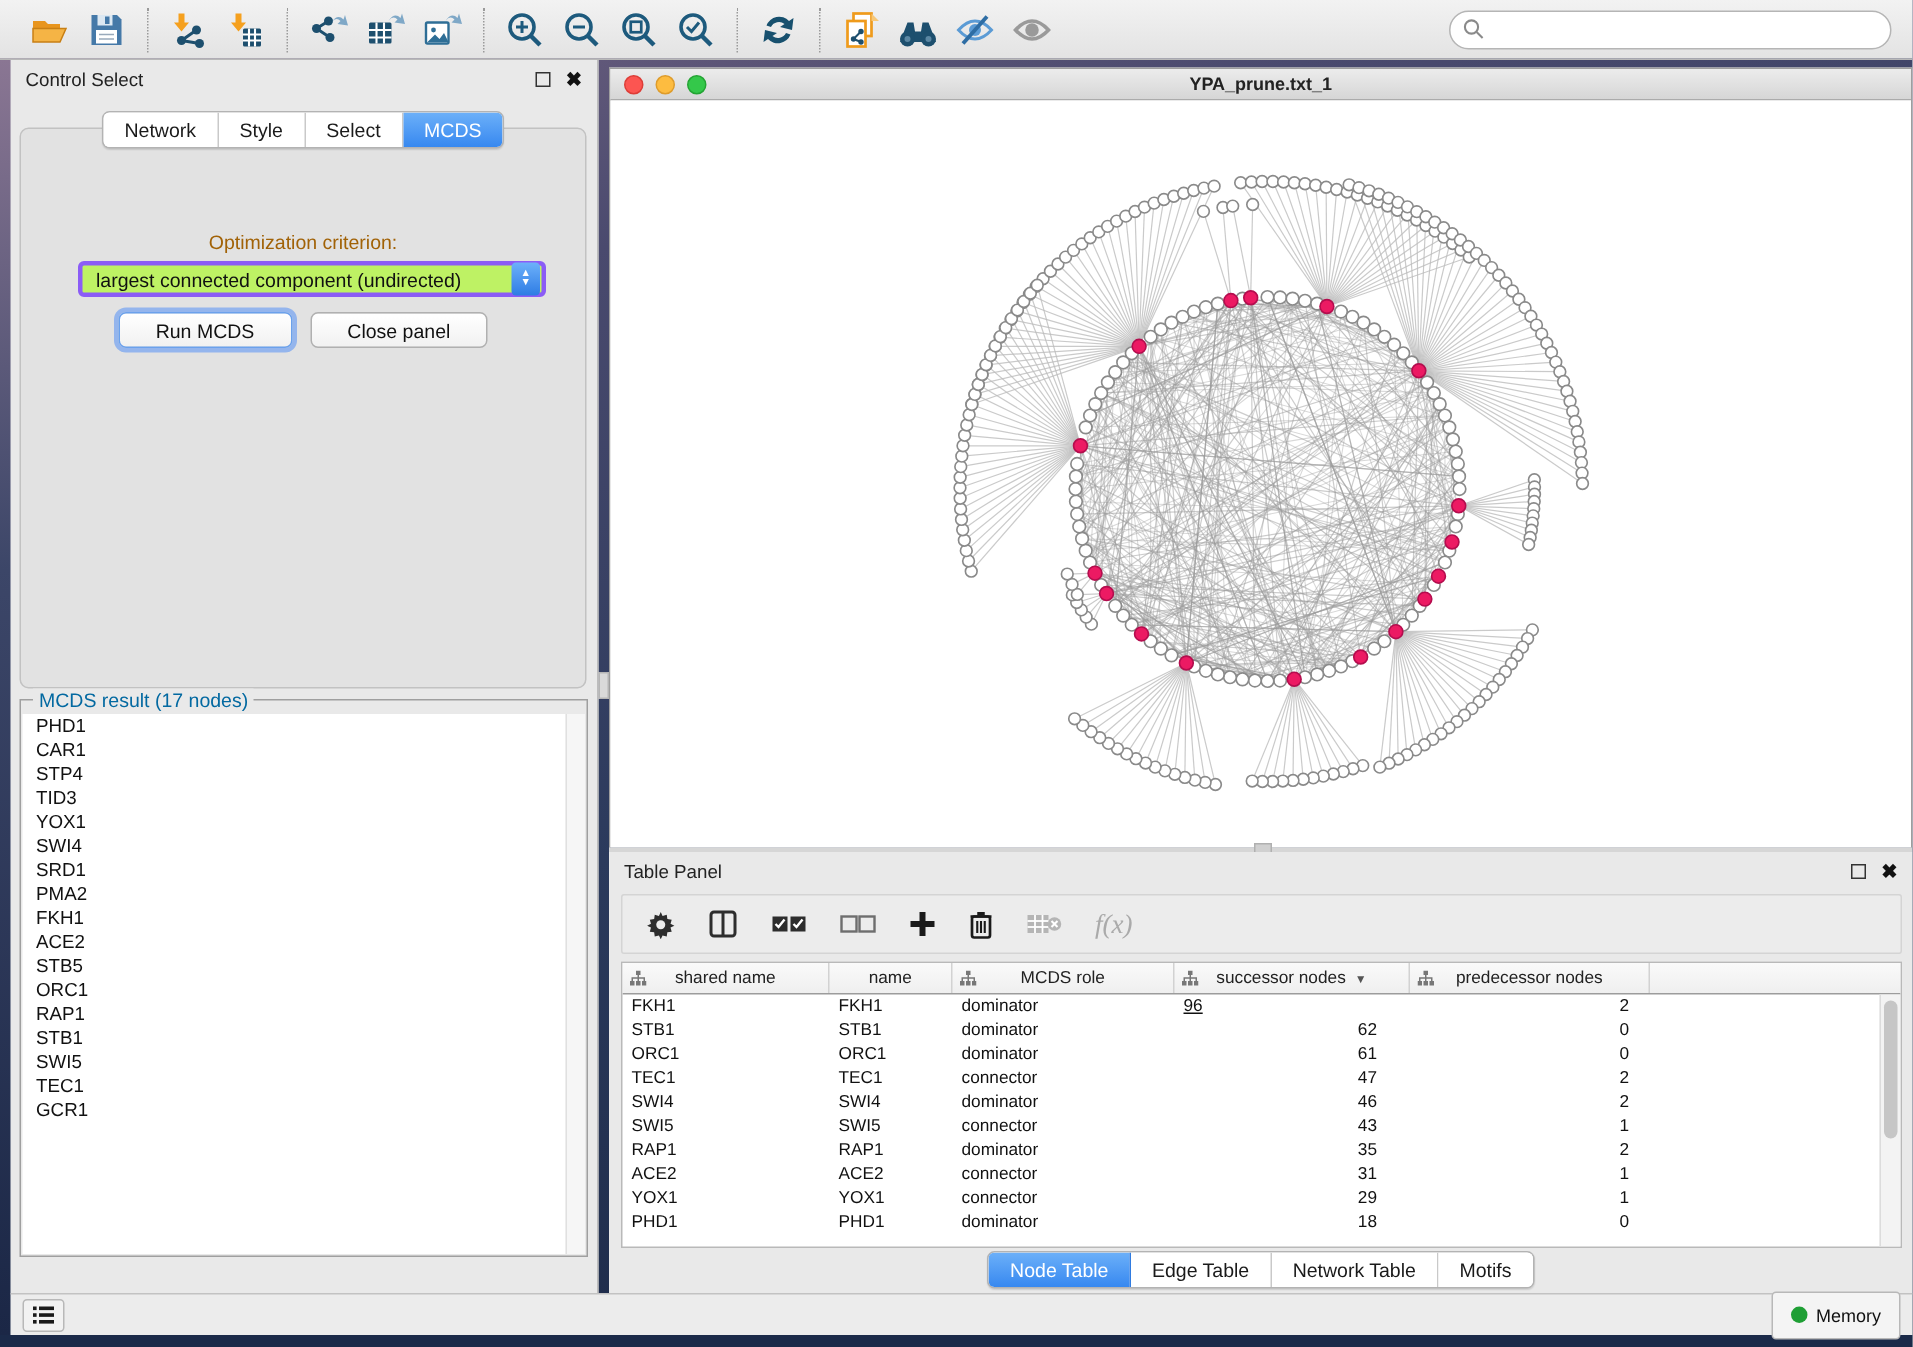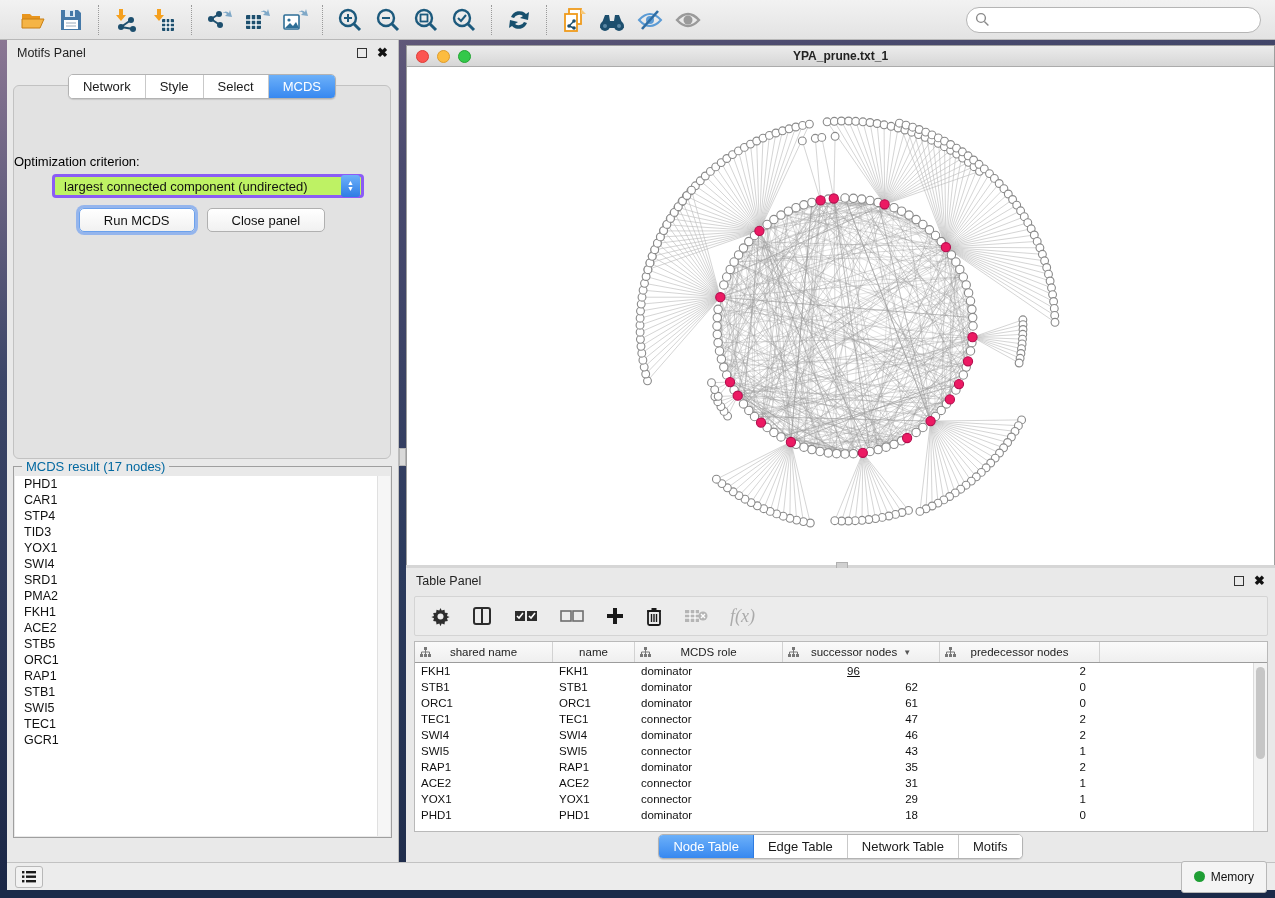--- a/index.html
+++ b/index.html
@@ -38,22 +38,22 @@
     background:#e2e2e2; border:1px solid #c2c2c2; border-radius:6px; }
   .seg-tabs { position:absolute; left:0; right:0; top:-12px; display:flex; justify-content:center; }
   .seg-group { display:flex; border:1px solid #b3b3b3; border-radius:5px; overflow:hidden;
     background:#fff; box-shadow:0 1px 1px rgba(0,0,0,.12); }
   .seg-tab { padding:4px 14px; font-size:13px; color:#1a1a1a; background:#fff;
     border-right:1px solid #c9c9c9; cursor:default; }
   .seg-tab:last-child { border-right:none; }
   .seg-tab.active { background:linear-gradient(#6cb0f9,#3788f0); color:#fff;
     border-right-color:#2f7be0; }
 
-  .opt-label { position:absolute; left:0; right:0; top:68px; 
-    font-size:13px; color:#000000; }
+  .opt-label { position:absolute; left:0; right:0; top:68px; text-align:center;
+    font-size:13px; color:#a16207; }
   .criterion-select { position:absolute; left:38px; top:88px; width:312px; height:24px;
     background:#bef264; border:3px solid #8b5cf6; border-radius:4px;
     display:flex; align-items:center; font-size:13px; color:#111; padding-left:9px; }
   .sel-stepper { margin-left:auto; width:19px; height:22px; border-radius:3px;
     background:linear-gradient(#6db1fa,#2e7ce4); display:flex; flex-direction:column;
     align-items:center; justify-content:center; color:#fff; margin-right:1px; }
   .sel-stepper span { font-size:7px; line-height:6px; font-weight:bold; }
   .btn-row { position:absolute; left:0; right:0; top:122px; display:flex; justify-content:center; gap:12px; }
   .push-btn { height:24px; padding:0 24px; background:linear-gradient(#ffffff,#f1f1f1);
     border:1px solid #b0b0b0; border-radius:5px; font-size:13px; color:#111; cursor:default; }
@@ -295,21 +295,21 @@
     </svg>
     <input class="search-input" type="text" value="" placeholder="" style="">
   </div>
 </div>
 
 <div class="wall-left" style="background:linear-gradient(#8a7693,#3c4668 40%,#1b2746)"></div>
 <div class="wall-bottom" style="background:#1b2a49"></div>
 
 <div class="control-panel">
   <div class="panel-titlebar">
-    <span class="panel-title">Motifs Panel</span>
+    <span class="panel-title">Control Select</span>
     <span class="panel-ctrls">
       <span class="float-icon"></span>
       <span class="close-icon">✖</span>
     </span>
   </div>
 
   <div class="cp-content">
     <div class="seg-tabs">
       <div class="seg-group" id="cp-tabs">
           <div class="seg-tab">Network</div>
@@ -1381,21 +1381,21 @@
             <path d="M5.5 3 v2 M1.5 7 v-2 h8 v2 M5.5 5 v2" stroke="#777" stroke-width="1" fill="none"></path>
           </svg>
           <span>predecessor nodes</span>
         </div>
       </div>
     <div class="tbl-body" id="tbl-body">
         <div class="tbl-row">
           <div class="td-cell td-left" style="width: 138px; text-align: left;">FKH1</div>
           <div class="td-cell td-left" style="width: 82px; text-align: left;">FKH1</div>
           <div class="td-cell td-left" style="width: 148px; text-align: left;">dominator</div>
-          <div class="td-cell td-right" style="width: 157px; text-align: center; padding-right: 22px; text-decoration: underline;">96</div>
+          <div class="td-cell td-right" style="width: 157px; text-align: left; padding-right: 22px; text-decoration: underline;">96</div>
           <div class="td-cell td-right" style="width: 160px; text-align: right; padding-right: 14px;">2</div>
         </div>
         <div class="tbl-row">
           <div class="td-cell td-left" style="width: 138px; text-align: left;">STB1</div>
           <div class="td-cell td-left" style="width: 82px; text-align: left;">STB1</div>
           <div class="td-cell td-left" style="width: 148px; text-align: left;">dominator</div>
           <div class="td-cell td-right" style="width: 157px; text-align: right; padding-right: 22px;">62</div>
           <div class="td-cell td-right" style="width: 160px; text-align: right; padding-right: 14px;">0</div>
         </div>
         <div class="tbl-row">

